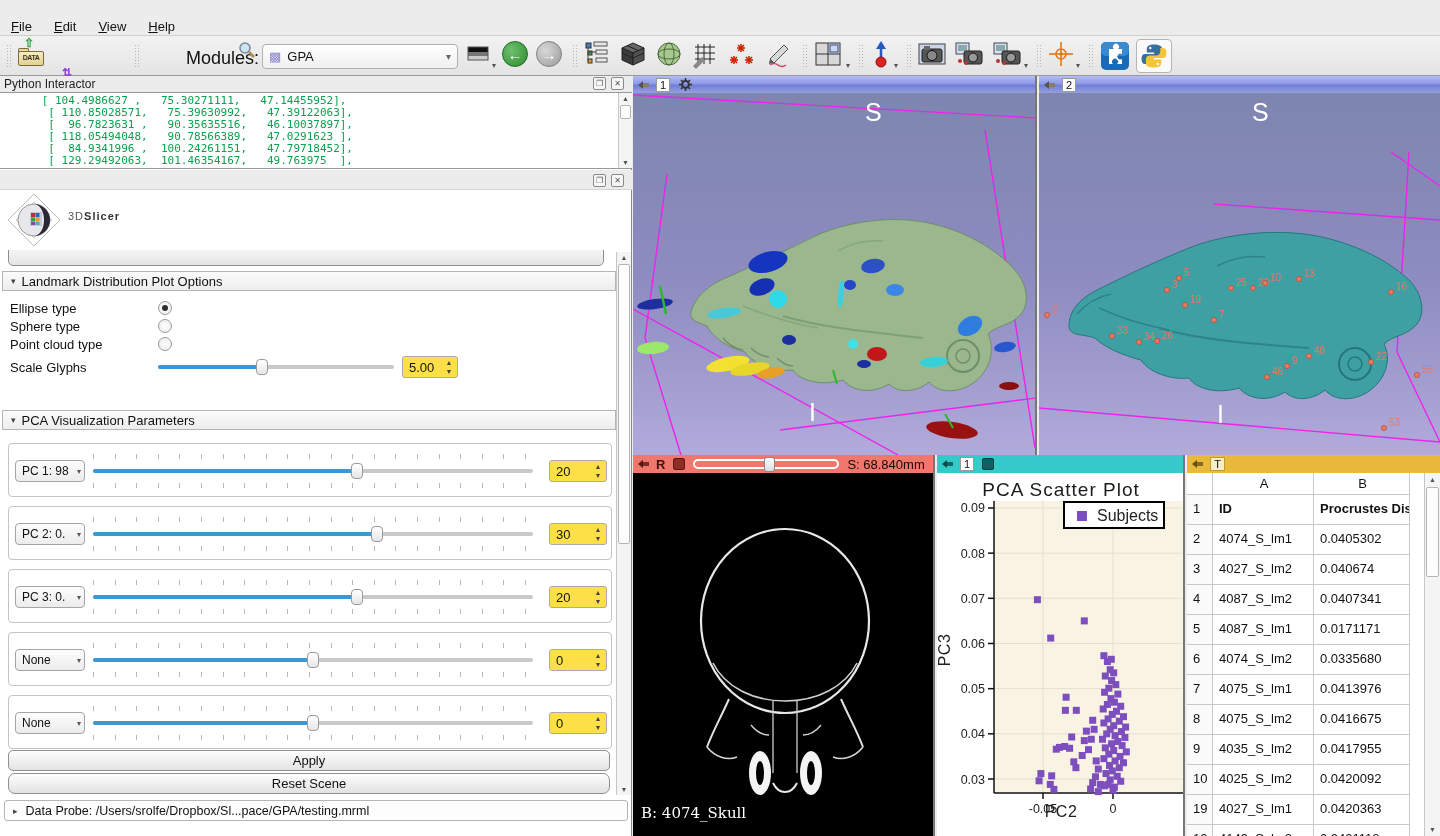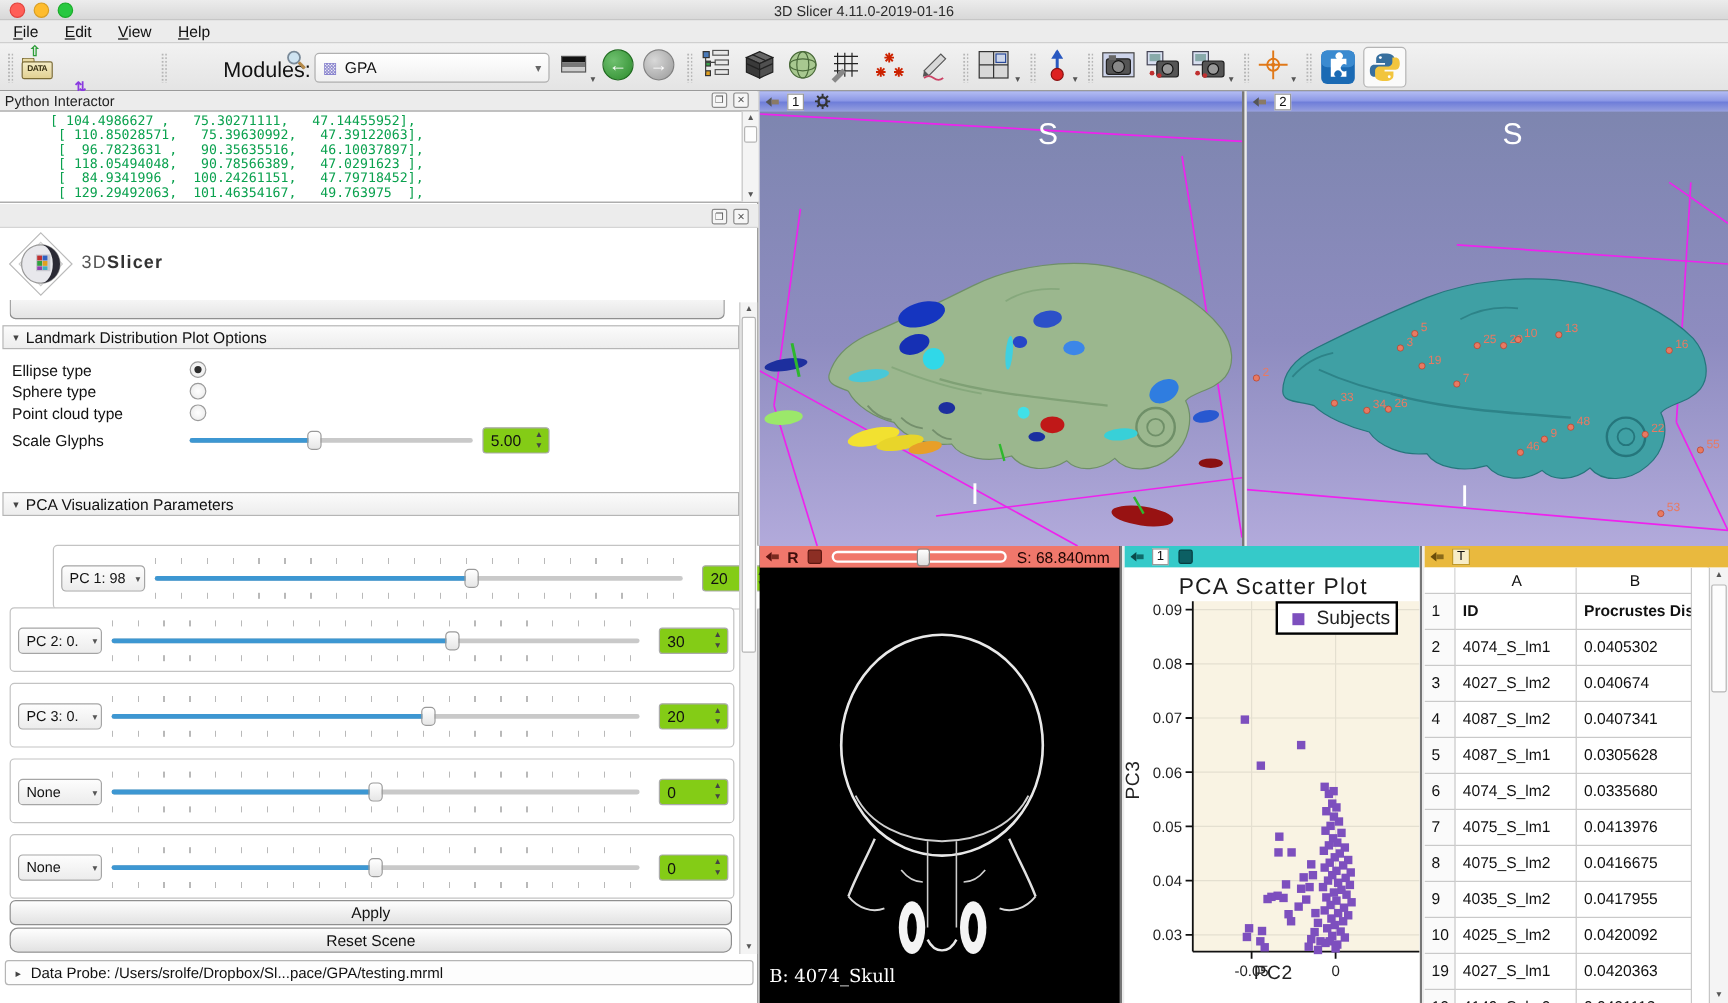--- a/index.html
+++ b/index.html
@@ -48,39 +48,39 @@
   .pyhdr .t { position:absolute; left:4px; top:1px; font-size:12px; color:#222; }
   .wbtn { position:absolute; top:1px; width:13px; height:13px; border:1px solid #8a8a8a; border-radius:2px; background:#f6f6f6;
     font-size:8px; color:#555; text-align:center; line-height:11px; }
   .console { position:absolute; left:0; top:16px; width:632px; height:77px; background:#fff; border-top:1px solid #999; border-bottom:1px solid #999; }
   .console pre { position:absolute; left:2px; top:2px; font-family:"DejaVu Sans Mono", monospace; font-size:11px; line-height:12px; color:#0aa14e; }
   .vscroll { position:absolute; background:#f4f4f4; border-left:1px solid #c6c6c6; }
   .vscroll .thumb { position:absolute; left:1px; background:#fdfdfd; border:1px solid #b5b5b5; border-radius:2px; }
   .vscroll .ar { position:absolute; left:0; width:100%; text-align:center; font-size:7px; color:#555; }
   .modhdr { position:absolute; left:0; top:94px; width:632px; height:20px; background:#ececec; border-bottom:1px solid #d5d5d5;}
   .logo { position:absolute; left:6px; top:116px; width:220px; height:56px; }
-  .logo .word { position:absolute; left:62px; top:18px; font-size:15px; letter-spacing:1px; color:#555; }
+  .logo .word { position:absolute; left:62px; top:18px; font-size:11px; letter-spacing:1px; color:#555; }
   .logo .word b { color:#333; }
   .partialbtn { position:absolute; left:8px; top:174px; width:596px; height:18px; overflow:hidden; }
   .partialbtn .inner { position:absolute; left:0; top:-8px; width:596px; height:24px; background:linear-gradient(#fdfdfd,#e4e4e4); border:1px solid #8f8f8f; border-radius:5px; }
   .sec { position:absolute; left:2px; width:614px; height:20px; background:linear-gradient(#fbfbfb,#ededed);
     border:1px solid #b5b5b5; display:flex; align-items:center; }
   .sec .tri { font-size:9px; color:#444; margin:0 6px 0 8px; }
   .sec .st { font-size:13px; color:#111; }
   .radiorow { position:absolute; left:10px; width:400px; height:16px; }
   .radiorow .rl { position:absolute; left:0; top:0; font-size:13px; color:#111; }
   .radio { position:absolute; left:148px; top:0; width:14px; height:14px; border-radius:50%;
     border:1px solid #9a9a9a; background:radial-gradient(#fff,#e8e8e8); }
   .radio.checked::after { content:""; position:absolute; left:3px; top:3px; width:6px; height:6px; border-radius:50%; background:#2d2d2d; }
   .scalelabel { position:absolute; left:10px; font-size:13px; color:#111; }
   .track { position:absolute; height:4px; background:#c9c9c9; border-radius:2px; }
   .track .fill { position:absolute; left:0; top:0; height:4px; background:#3d97d2; border-radius:2px; }
   .track .handle { position:absolute; top:-6px; width:12px; height:16px; background:linear-gradient(#fff,#e6e6e6);
     border:1px solid #9a9a9a; border-radius:4px; margin-left:-6px; }
-  .spin { position:absolute; height:22px; background:#84cc16; border:1px solid #aaa; border-radius:3px; }
+  .spin { position:absolute; height:22px; background:#fde047; border:1px solid #aaa; border-radius:3px; }
   .spin .v { position:absolute; left:6px; top:3px; font-size:13px; color:#111; }
   .spin .btns { position:absolute; right:2px; top:1px; width:12px; font-size:7px; line-height:9px; color:#444; text-align:center; }
   .bigbtn { position:absolute; left:8px; width:602px; height:21px; background:linear-gradient(#fefefe,#e2e2e2);
     border:1px solid #8f8f8f; border-radius:5px; text-align:center; font-size:13px; color:#111; line-height:19px; }
   .pcgroup { position:absolute; left:8px; width:604px; height:54px; border:1px solid #c3c3c3; border-radius:4px; background:#fff; }
   .combo { position:absolute; left:26px; top:16px; width:70px; height:22px; background:linear-gradient(#fdfdfd,#ececec);
     border:1px solid #a5a5a5; border-radius:4px; overflow:hidden; }
   .combo .ct { position:absolute; left:6px; top:3px; font-size:12px; color:#111; white-space:nowrap; }
   .combo .ca { position:absolute; right:3px; top:6px; font-size:8px; color:#555; }
   .ticks { position:absolute; height:5px;
@@ -139,26 +139,20 @@
   .tc.b { width:96px; }
   .thdr .tc { text-align:center; padding-top:3px; height:22px; background:#fff; }
   .brow .tc { height:30px; }
   .brow.bold .tc.a, .brow.bold .tc.b { font-weight:bold; }
 </style>
 </head>
 <body>
 
 <div class="window">
 
-  <div class="titlebar">
-    <span class="tl red"></span>
-    <span class="tl yel"></span>
-    <span class="tl grn"></span>
-    <div class="apptitle">3D Slicer 4.11.0-2019-01-16</div>
-  </div>
 
   <div class="menubar" id="menubar">
       <span class="menu-item"><u>F</u>ile</span>
       <span class="menu-item"><u>E</u>dit</span>
       <span class="menu-item"><u>V</u>iew</span>
       <span class="menu-item"><u>H</u>elp</span>
     </div>
 
   <div class="toolbar">
     <div class="grip" style="left:6px"></div>
@@ -396,21 +390,21 @@
     <div class="spin" style="left:402px;top:280px;width:56px">
       <span class="v">5.00</span>
       <span class="btns">▲<br>▼</span>
     </div>
 
     <div class="sec" style="top:334px">
       <span class="tri">▾</span>
       <span class="st">PCA Visualization Parameters</span>
     </div>
     <div id="pcagroups">
-        <div class="pcgroup" style="top: 378px; margin-left: 36px;">
+        <div class="pcgroup" style="top: 367px;">
           <div class="combo" style="left:6px">
             <span class="ct">PC 1: 98</span>
             <span class="ca">▾</span>
           </div>
           <div class="ticks" style="left:84px;top:10px;width:440px"></div>
           <div class="track" style="left:84px;top:25px;width:440px">
             <div class="fill" style="width:60%"></div>
             <div class="handle" style="left:60%"></div>
           </div>
           <div class="ticks" style="left:84px;top:39px;width:440px"></div>
@@ -826,21 +820,21 @@
           <div class="tc b">0.040674</div>
         </div>
         <div class="trow brow">
           <div class="tc num">4</div>
           <div class="tc a">4087_S_lm2</div>
           <div class="tc b">0.0407341</div>
         </div>
         <div class="trow brow">
           <div class="tc num">5</div>
           <div class="tc a">4087_S_lm1</div>
-          <div class="tc b">0.0305628</div>
+          <div class="tc b">0.0171171</div>
         </div>
         <div class="trow brow">
           <div class="tc num">6</div>
           <div class="tc a">4074_S_lm2</div>
           <div class="tc b">0.0335680</div>
         </div>
         <div class="trow brow">
           <div class="tc num">7</div>
           <div class="tc a">4075_S_lm1</div>
           <div class="tc b">0.0413976</div>

